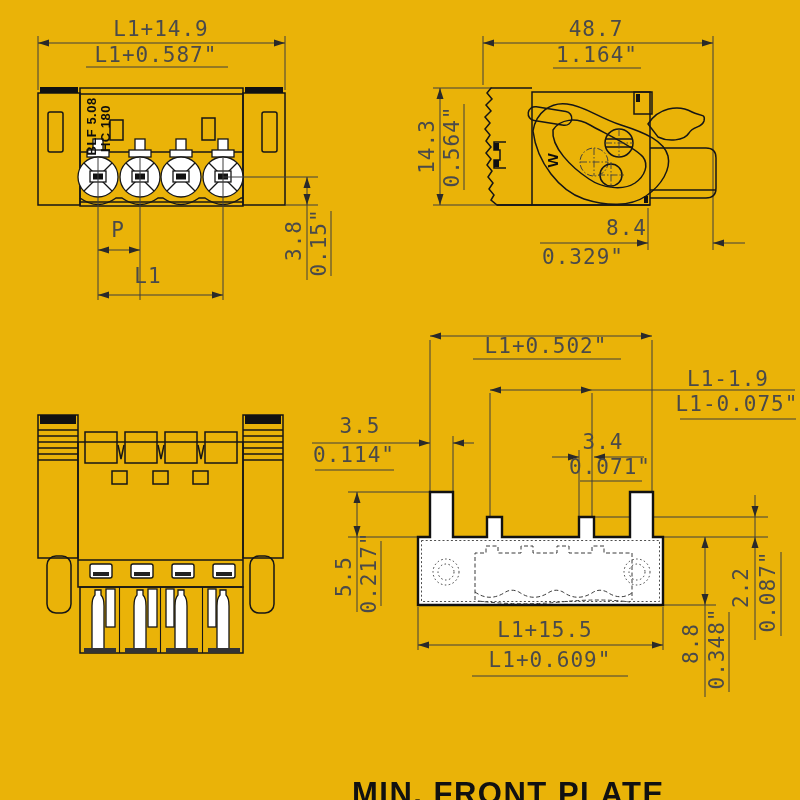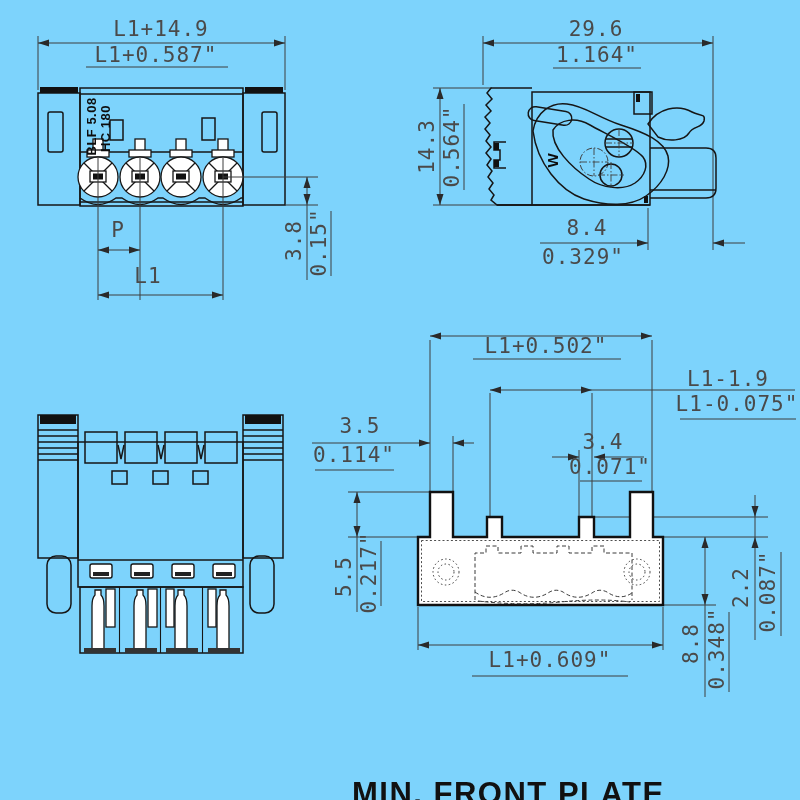--- a/index.html
+++ b/index.html
@@ -1,16 +1,16 @@
 <!DOCTYPE html>
 <html><head>
 <meta charset="utf-8">
 <style>
   html,body{margin:0;padding:0;background:#fff;}
-  .canvas{position:relative;width:800px;height:800px;background:#7dd3fc;overflow:hidden;
+  .canvas{position:relative;width:800px;height:800px;background:#eab308;overflow:hidden;
           font-family:"DejaVu Sans Mono", monospace;}
   svg{position:absolute;left:0;top:0;}
   .lw{stroke:#161616;stroke-width:1.5;fill:none;stroke-linejoin:miter;}
   .dimline{stroke:#3f3f3f;stroke-width:1;fill:none;}
   .arr{fill:#2a2a2a;stroke:none;}
   .dim{position:absolute;color:#4a4a4a;font-size:21px;line-height:1;text-align:center;
        white-space:nowrap;letter-spacing:1px;font-family:"DejaVu Sans Mono",monospace;}
   .rot{transform:rotate(-90deg);}
   .plabel{position:absolute;color:#0d0d0d;font-weight:bold;font-size:13px;letter-spacing:0.5px;
           text-align:center;white-space:nowrap;transform:rotate(-90deg);
@@ -308,36 +308,37 @@
   </g>
 </svg>
 
   <div class="dim" style="left:81px;top:19px;width:160px;">L1+14.9</div>
   <div class="dim" style="left:56px;top:45px;width:200px;">L1+0.587"</div>
   <div class="dim" style="left:98px;top:220px;width:40px;">P</div>
   <div class="dim" style="left:108px;top:266px;width:80px;">L1</div>
   <div class="dim rot" style="left:264px;top:230px;width:60px;">3.8</div>
   <div class="dim rot" style="left:284px;top:232px;width:70px;">0.15"</div>
 
-  <div class="dim" style="left:536px;top:19px;width:120px;">29.6</div>
+  <div class="dim" style="left:536px;top:19px;width:120px;">48.7</div>
   <div class="dim" style="left:517px;top:45px;width:160px;">1.164"</div>
   <div class="dim rot" style="left:387px;top:136px;width:80px;">14.3</div>
   <div class="dim rot" style="left:407px;top:136px;width:90px;">0.564"</div>
-  <div class="dim" style="left:527px;top:218px;width:120px;">8.4</div>
+  <div class="dim" style="left:527px;top:218px;width:120px;text-align:right;">8.4</div>
   <div class="dim" style="left:503px;top:247px;width:160px;">0.329"</div>
 
   <div class="dim" style="left:436px;top:336px;width:220px;">L1+0.502"</div>
   <div class="dim" style="left:628px;top:369px;width:200px;">L1-1.9</div>
   <div class="dim" style="left:627px;top:394px;width:220px;">L1-0.075"</div>
   <div class="dim" style="left:300px;top:416px;width:120px;">3.5</div>
   <div class="dim" style="left:274px;top:445px;width:160px;">0.114"</div>
   <div class="dim" style="left:543px;top:432px;width:120px;">3.4</div>
   <div class="dim" style="left:530px;top:457px;width:160px;">0.071"</div>
   <div class="dim rot" style="left:314px;top:566px;width:60px;">5.5</div>
   <div class="dim rot" style="left:324px;top:562px;width:90px;">0.217"</div>
+  <div class="dim" style="left:445px;top:620px;width:200px;">L1+15.5</div>
   <div class="dim" style="left:440px;top:650px;width:220px;">L1+0.609"</div>
   <div class="dim rot" style="left:661px;top:633px;width:60px;">8.8</div>
   <div class="dim rot" style="left:672px;top:638px;width:90px;">0.348"</div>
   <div class="dim rot" style="left:711px;top:577px;width:60px;">2.2</div>
   <div class="dim rot" style="left:723px;top:581px;width:90px;">0.087"</div>
 
   <div class="plabel" style="left:62px;top:119px;width:58px;">BLF 5.08</div>
   <div class="plabel" style="left:76px;top:121px;width:58px;">HC 180</div>
   <div class="logo" style="left:542px;top:152px;width:20px;">W</div>
 

